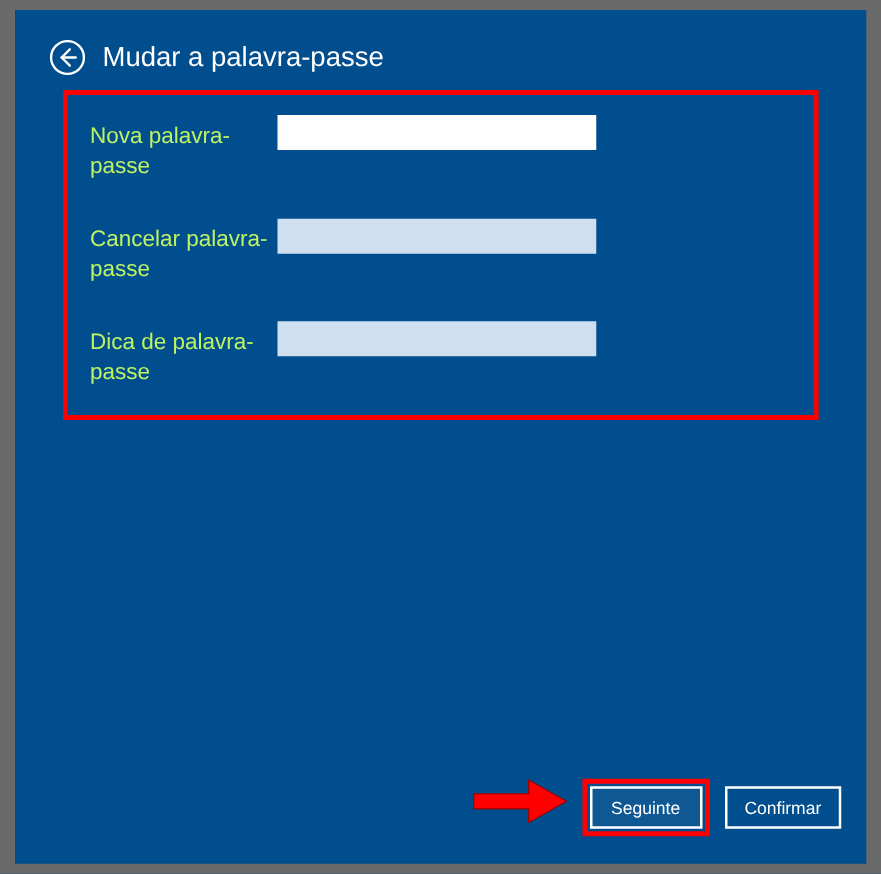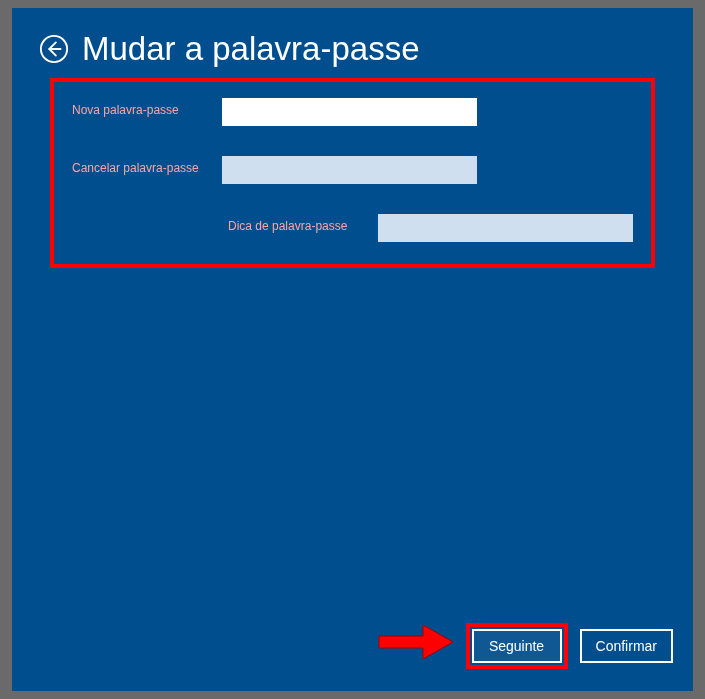--- a/index.html
+++ b/index.html
@@ -39,21 +39,21 @@
       display: flex;
       align-items: center;
       justify-content: center;
       cursor: pointer;
     }
     .back-btn svg {
       width: 30px;
       height: 30px;
     }
     .title {
-      font-size: 33px;
+      font-size: 22px;
       font-weight: 300;
       color: #ffffff;
     }
     .form-area {
       position: relative;
       margin: 0 38px;
       padding: 20px 22px 26px 22px;
     }
     .highlight-form {
       position: absolute;
@@ -64,26 +64,25 @@
       border: 4px solid #ff0000;
       pointer-events: none;
     }
     .form-row {
       display: flex;
       align-items: flex-start;
       margin-bottom: 30px;
     }
     .form-row:last-child {
       margin-bottom: 0;
-      justify-content: flex-end;
     }
     .form-label {
       width: 150px;
-      font-size: 12px;
-      color: #fca5a5;
+      font-size: 18px;
+      color: #bef264;
       padding-top: 4px;
       flex-shrink: 0;
       line-height: 1.35;
     }
     .form-input {
       width: 255px;
       height: 28px;
       border: none;
       padding: 4px 8px;
       font-size: 14px;

